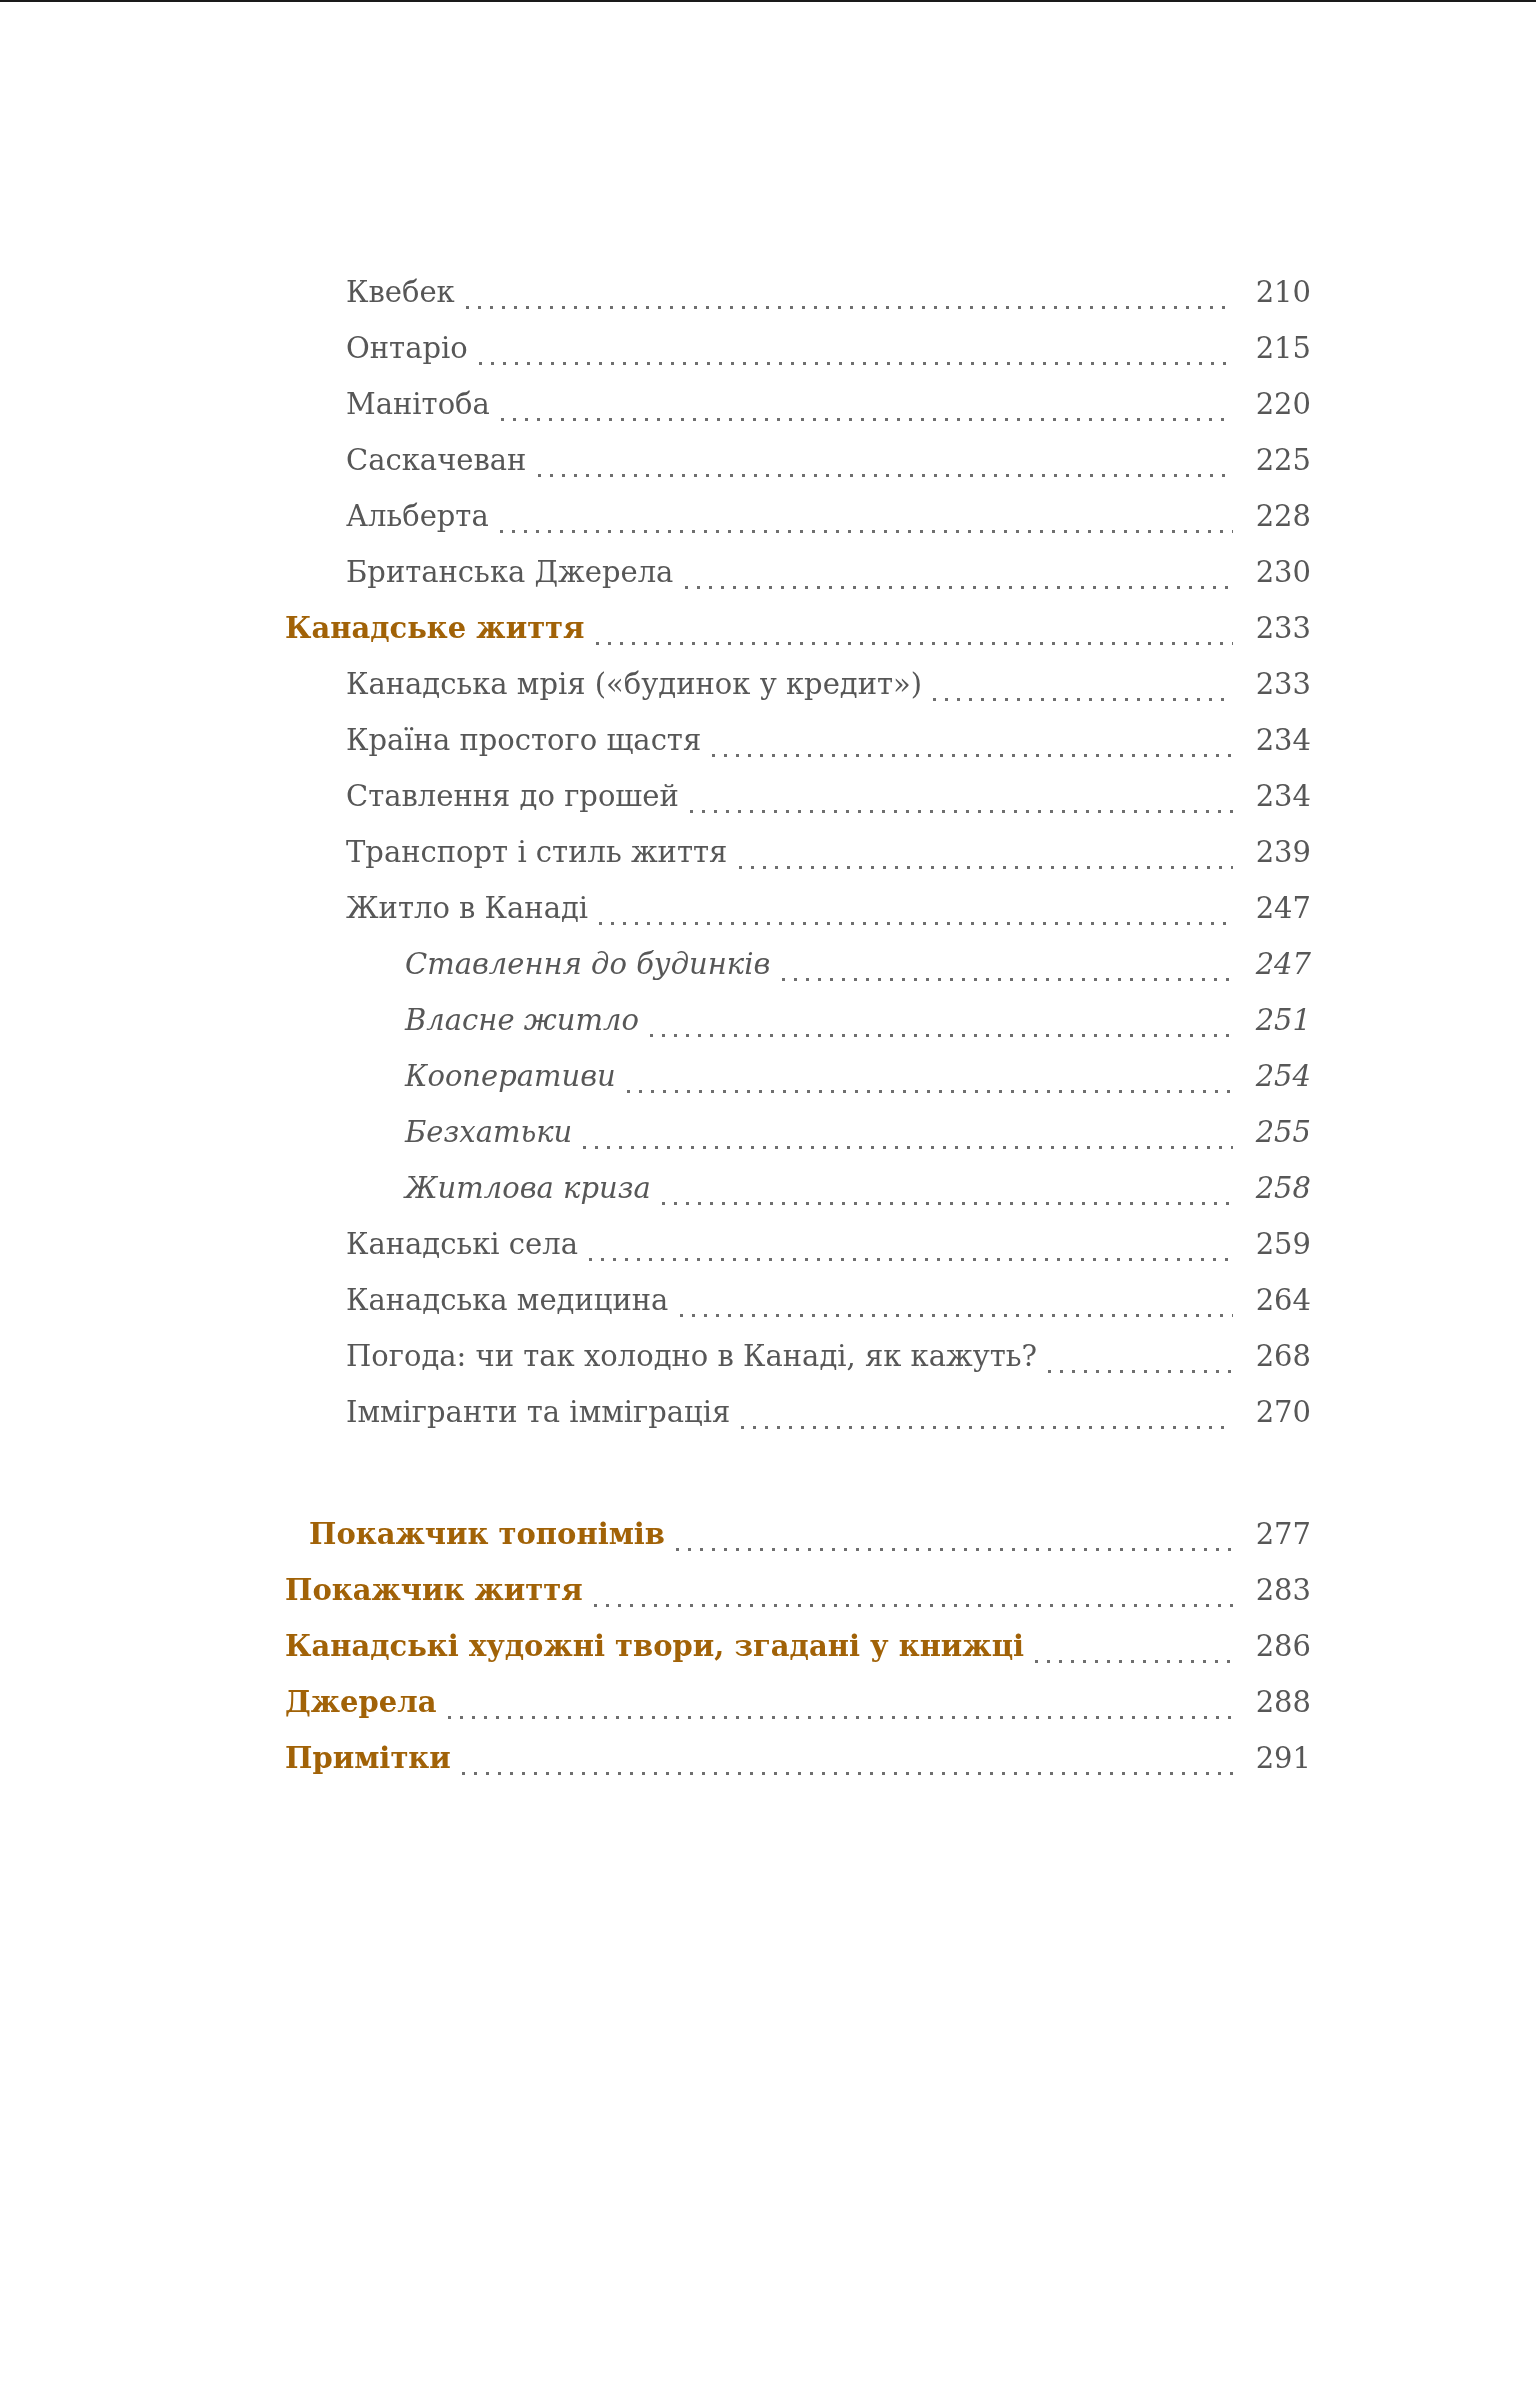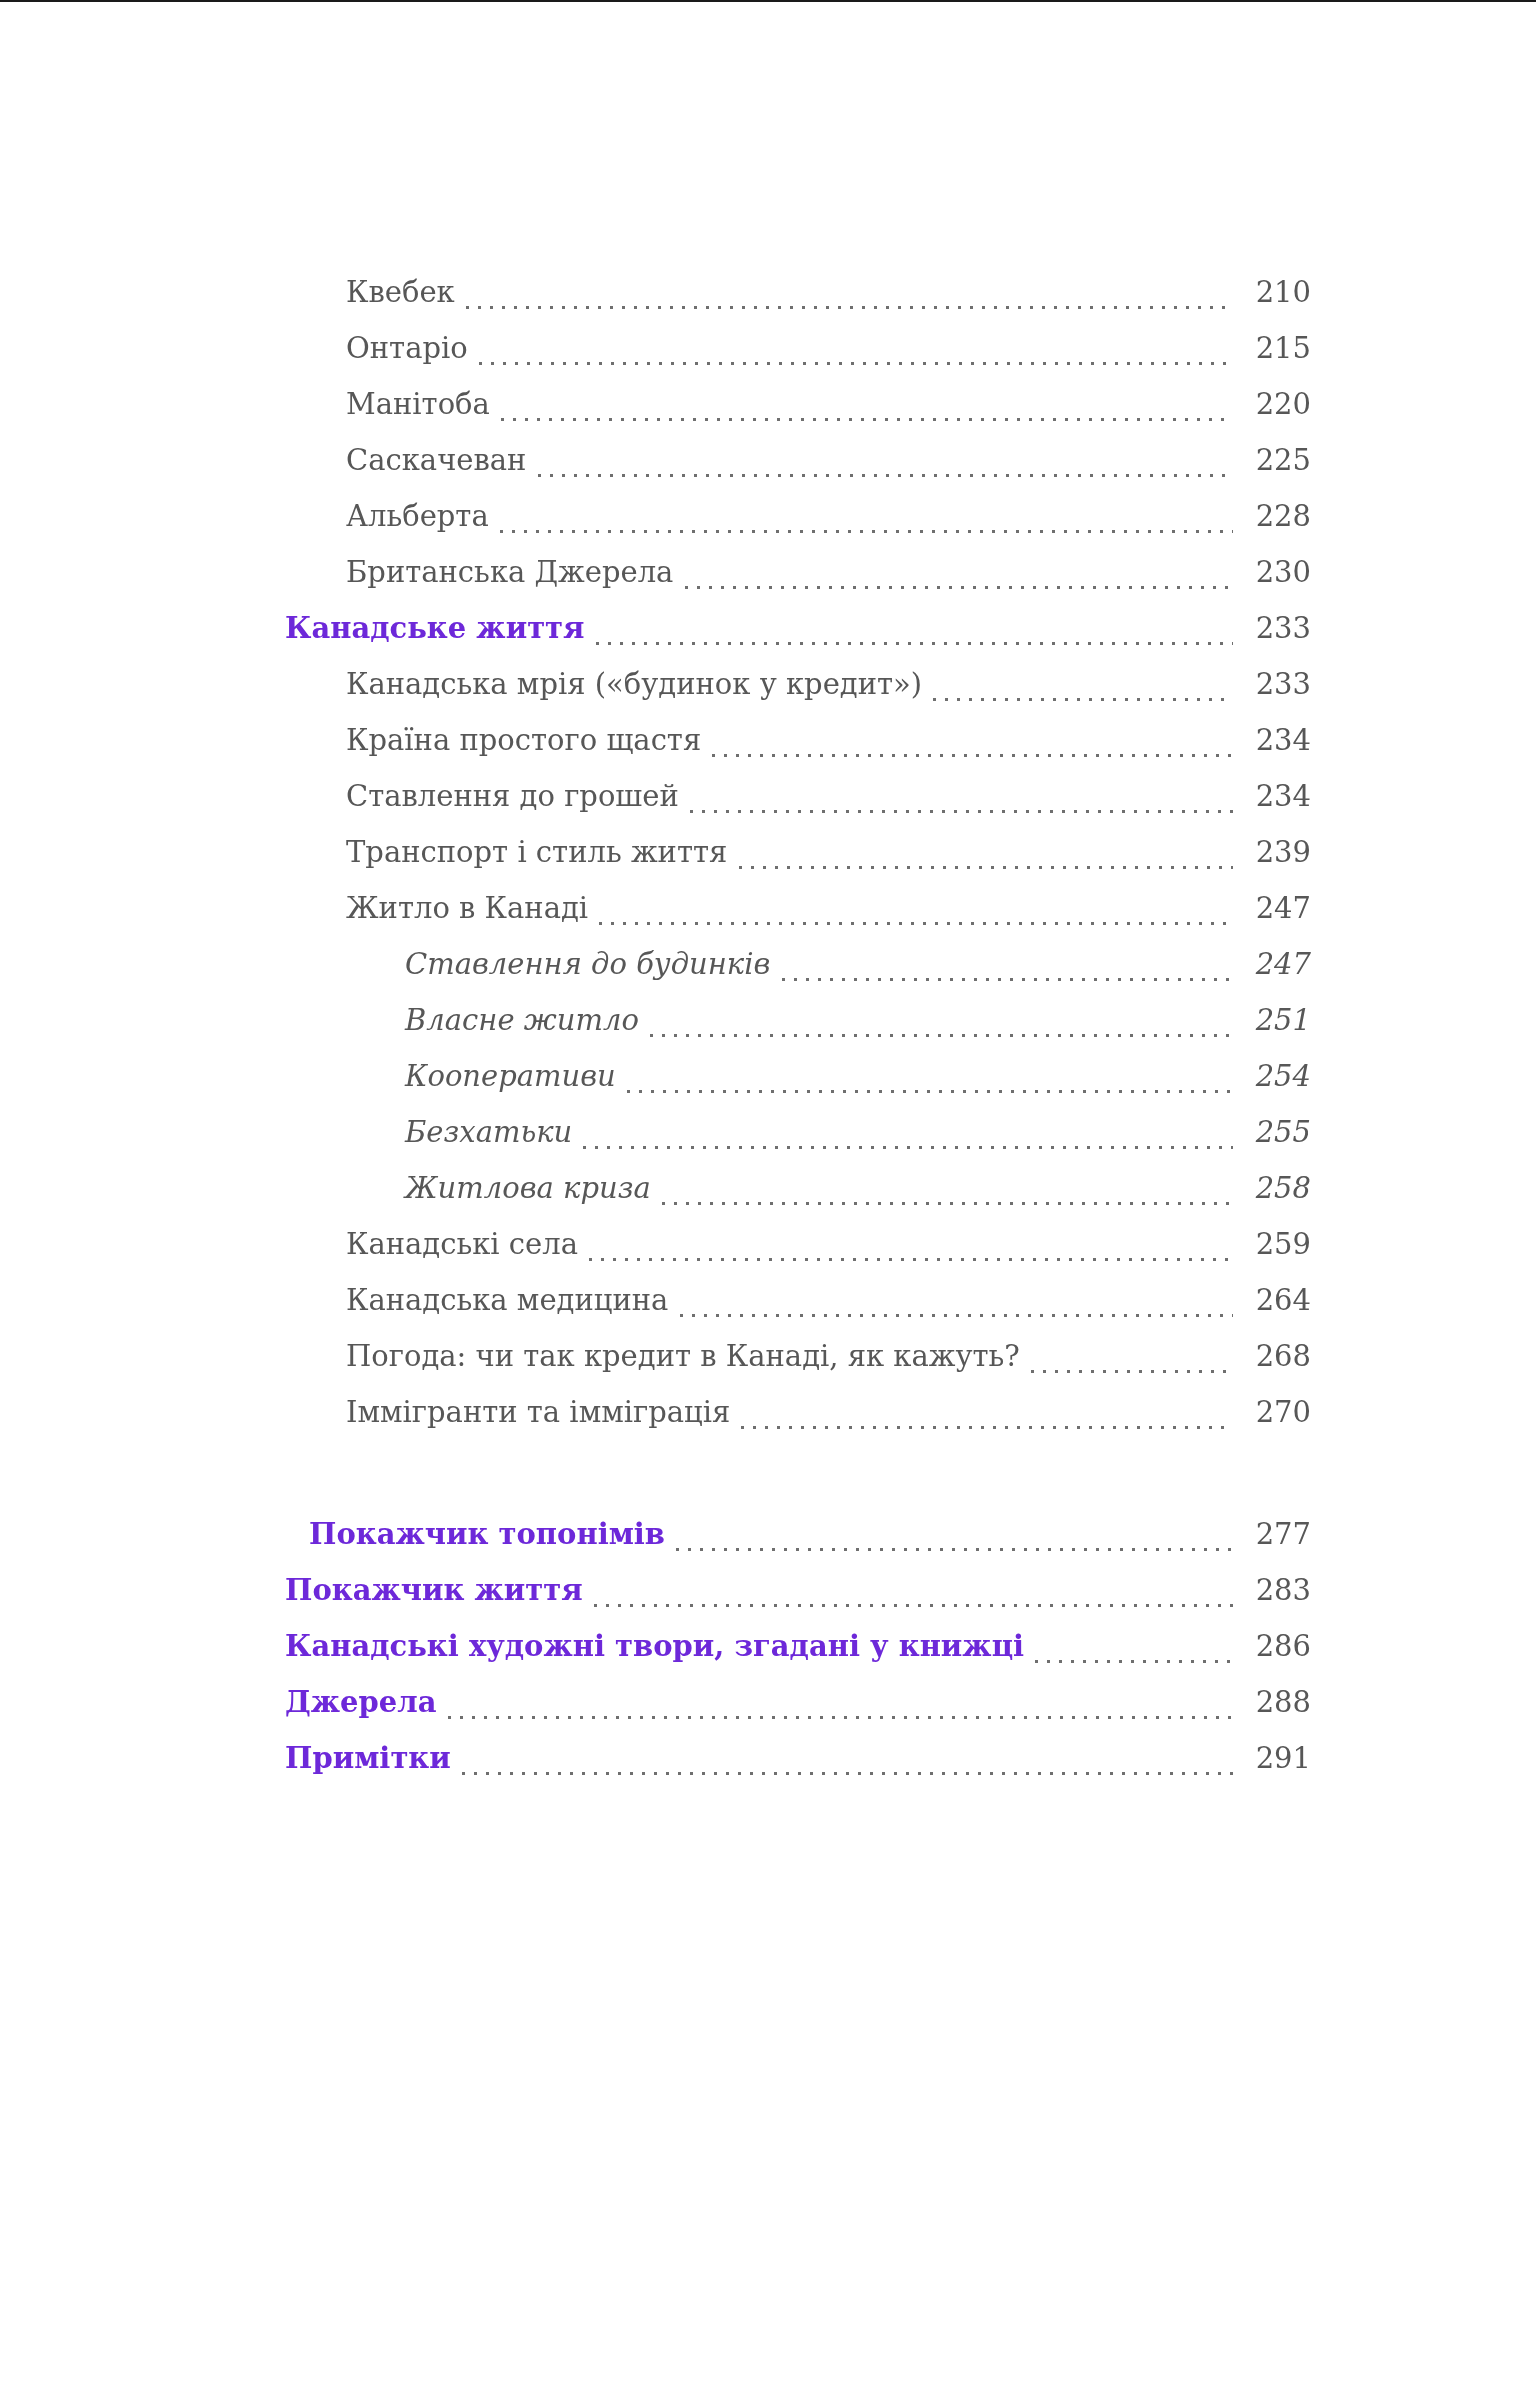--- a/index.html
+++ b/index.html
@@ -31,21 +31,21 @@
     width: 1026px;
   }
   .toc-row {
     display: flex;
     align-items: baseline;
     height: 56px;
     font-size: 29px;
     line-height: 56px;
   }
   .toc-row.level-0 { margin-left: 0; }
-  .toc-row.level-0 .toc-label { font-weight: bold; color: #6d28d9; }
+  .toc-row.level-0 .toc-label { font-weight: bold; color: #a16207; }
   .toc-row.level-1 { margin-left: 61px; }
   .toc-row.level-2 { margin-left: 120px; font-style: italic; }
   .toc-row.gap-before { margin-top: 66px; margin-left: 24px; }
   .toc-label {
     white-space: nowrap;
     flex: 0 0 auto;
   }
   .toc-leader {
     flex: 1 1 auto;
     height: 3.2px;
@@ -161,21 +161,21 @@
           <span class="toc-label">Канадські села</span>
           <span class="toc-leader"></span>
           <span class="toc-page">259</span>
         </div>
         <div class="toc-row level-1">
           <span class="toc-label">Канадська медицина</span>
           <span class="toc-leader"></span>
           <span class="toc-page">264</span>
         </div>
         <div class="toc-row level-1">
-          <span class="toc-label">Погода: чи так кредит в Канаді, як кажуть?</span>
+          <span class="toc-label">Погода: чи так холодно в Канаді, як кажуть?</span>
           <span class="toc-leader"></span>
           <span class="toc-page">268</span>
         </div>
         <div class="toc-row level-1">
           <span class="toc-label">Іммігранти та імміграція</span>
           <span class="toc-leader"></span>
           <span class="toc-page">270</span>
         </div>
         <div class="toc-row level-0 gap-before">
           <span class="toc-label">Покажчик топонімів</span>

